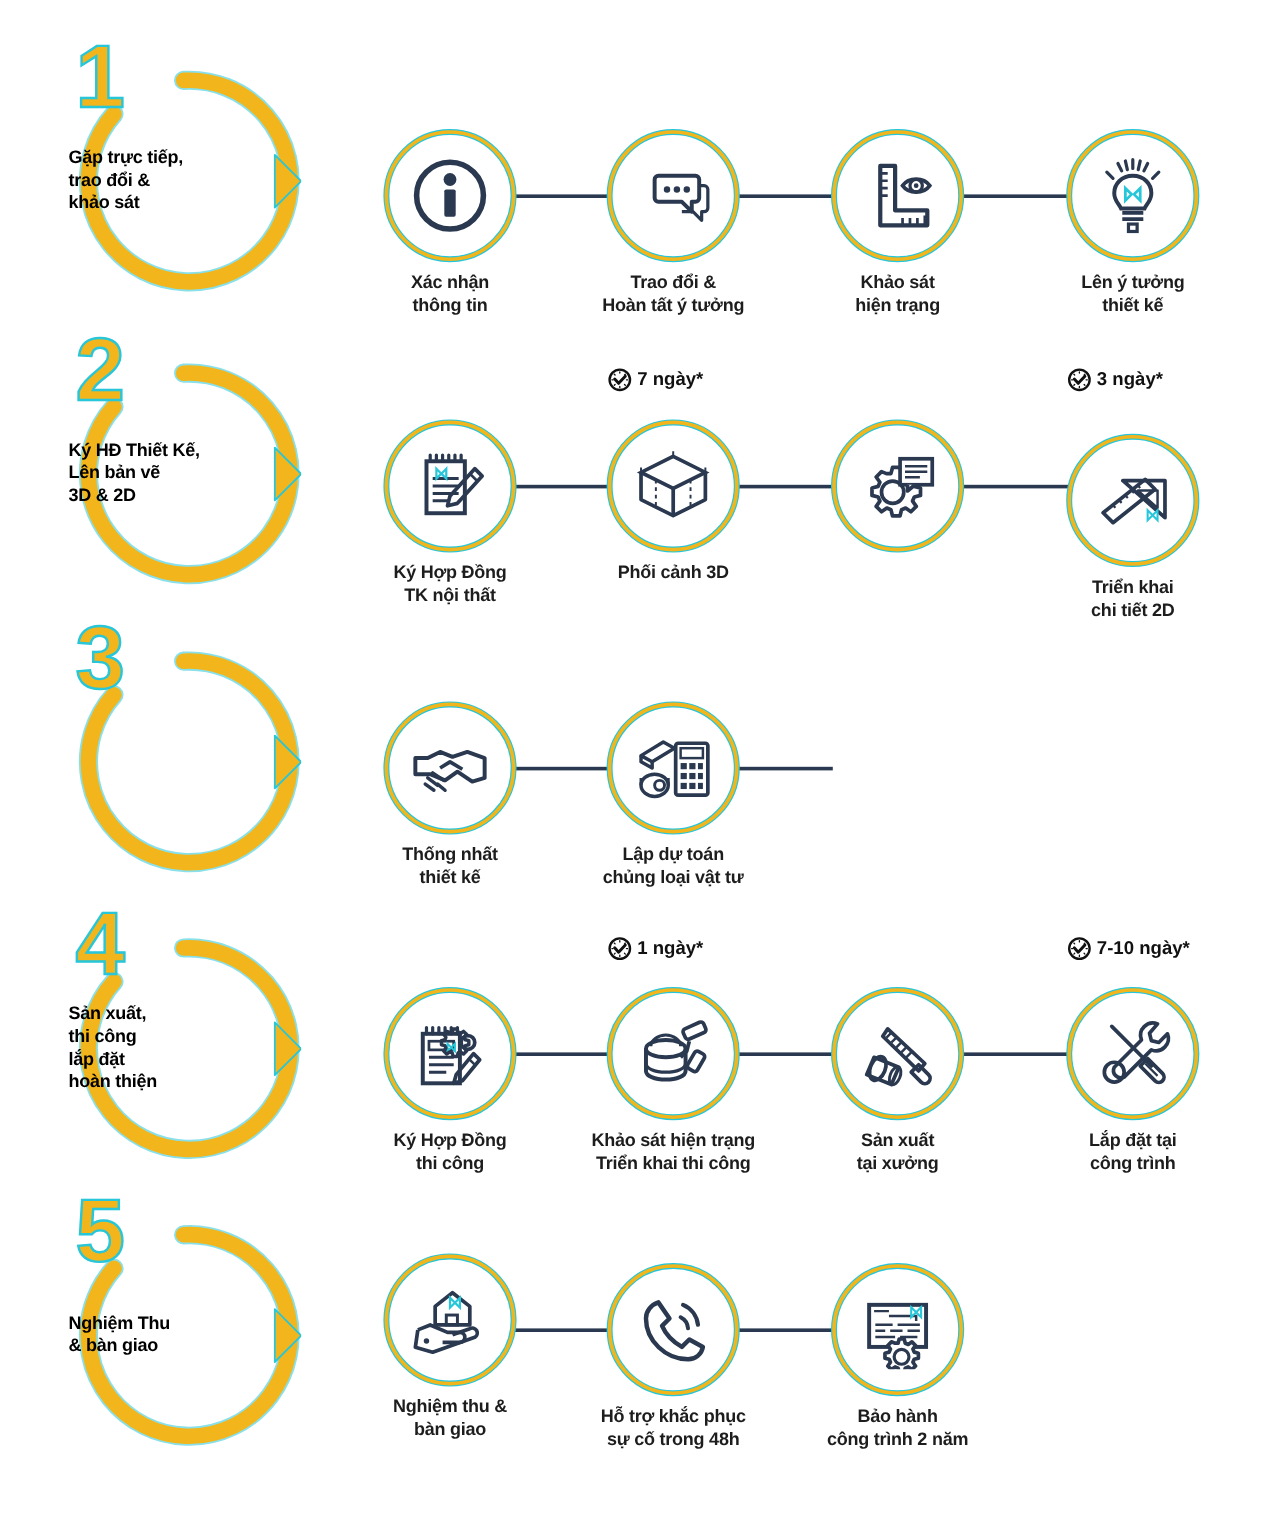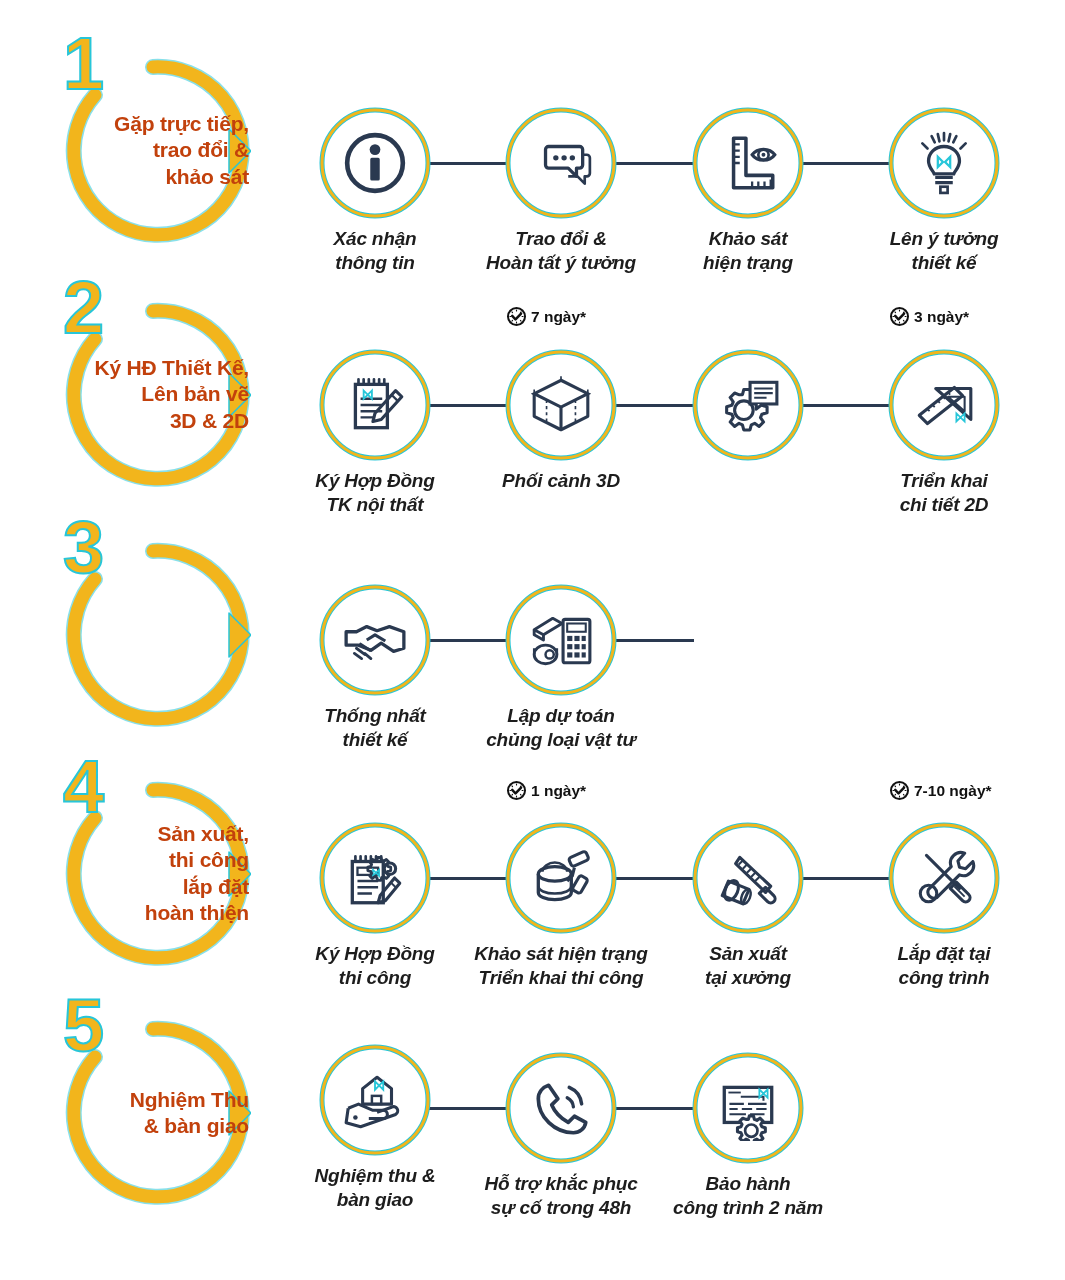--- a/index.html
+++ b/index.html
@@ -26,46 +26,45 @@
     color:#f2b51c;
     -webkit-text-stroke:2px #27c6d9;
     line-height:1;
     letter-spacing:-2px;
     font-family:"Liberation Sans", sans-serif;
   }
   .stage-label{
     position:absolute;
     left:2px;right:2px;
     top:50%;transform:translateY(-50%);
-    text-align:right;
-    font-size:21px;font-weight:700;
+    text-align:left;
+    font-size:15px;font-weight:700;
     line-height:1.26;
-    color:#c2410c;
+    color:#000000;
     white-space:pre-line;
     letter-spacing:-0.2px;
   }
 
   
   .node{position:absolute;width:116px;}
   .node .circ{
     position:relative;width:116px;height:116px;
   }
   .node .circ svg.ringsvg{position:absolute;left:0;top:0;}
   .node .glyph{
     position:absolute;left:0;top:0;width:116px;height:116px;
     display:flex;align-items:center;justify-content:center;
   }
   .node .cap{
     position:absolute;left:-52px;width:220px;top:122px;
     text-align:center;
-    font-size:19px;font-weight:700;line-height:1.25;
+    font-size:15px;font-weight:700;line-height:1.25;
     color:#1d1d1d;
     white-space:pre-line;
     letter-spacing:-0.2px;
-    font-style:italic;
   }
 
   .connector{
     position:absolute;height:3px;background:#2a3950;
   }
 
   
   .badge{
     position:absolute;display:flex;align-items:center;gap:4px;
     font-size:15.5px;font-weight:700;color:#111111;white-space:nowrap;
@@ -203,21 +202,21 @@
           <circle cx="58" cy="58" r="53" fill="#ffffff" stroke="#27c6d9" stroke-width="5"></circle>
           <circle cx="58" cy="58" r="53" fill="none" stroke="#f2b51c" stroke-width="3"></circle>
         </svg>
         <div class="glyph">
           <svg width="66" height="66" viewBox="0 0 64 64">
             <use xlink:href="#sym-gear-document-icon"></use>
           </svg>
         </div>
       </div>
     </div>
-    <div class="node" style="left: 886px; top: 347px;">
+    <div class="node" style="left: 886px; top: 359px;">
       <div class="circ">
         <svg width="116" height="116" viewBox="0 0 116 116" class="ringsvg">
           <circle cx="58" cy="58" r="53" fill="#ffffff" stroke="#27c6d9" stroke-width="5"></circle>
           <circle cx="58" cy="58" r="53" fill="none" stroke="#f2b51c" stroke-width="3"></circle>
         </svg>
         <div class="glyph">
           <svg width="66" height="66" viewBox="0 0 64 64">
             <use xlink:href="#sym-ruler-triangle-icon"></use>
           </svg>
         </div>

